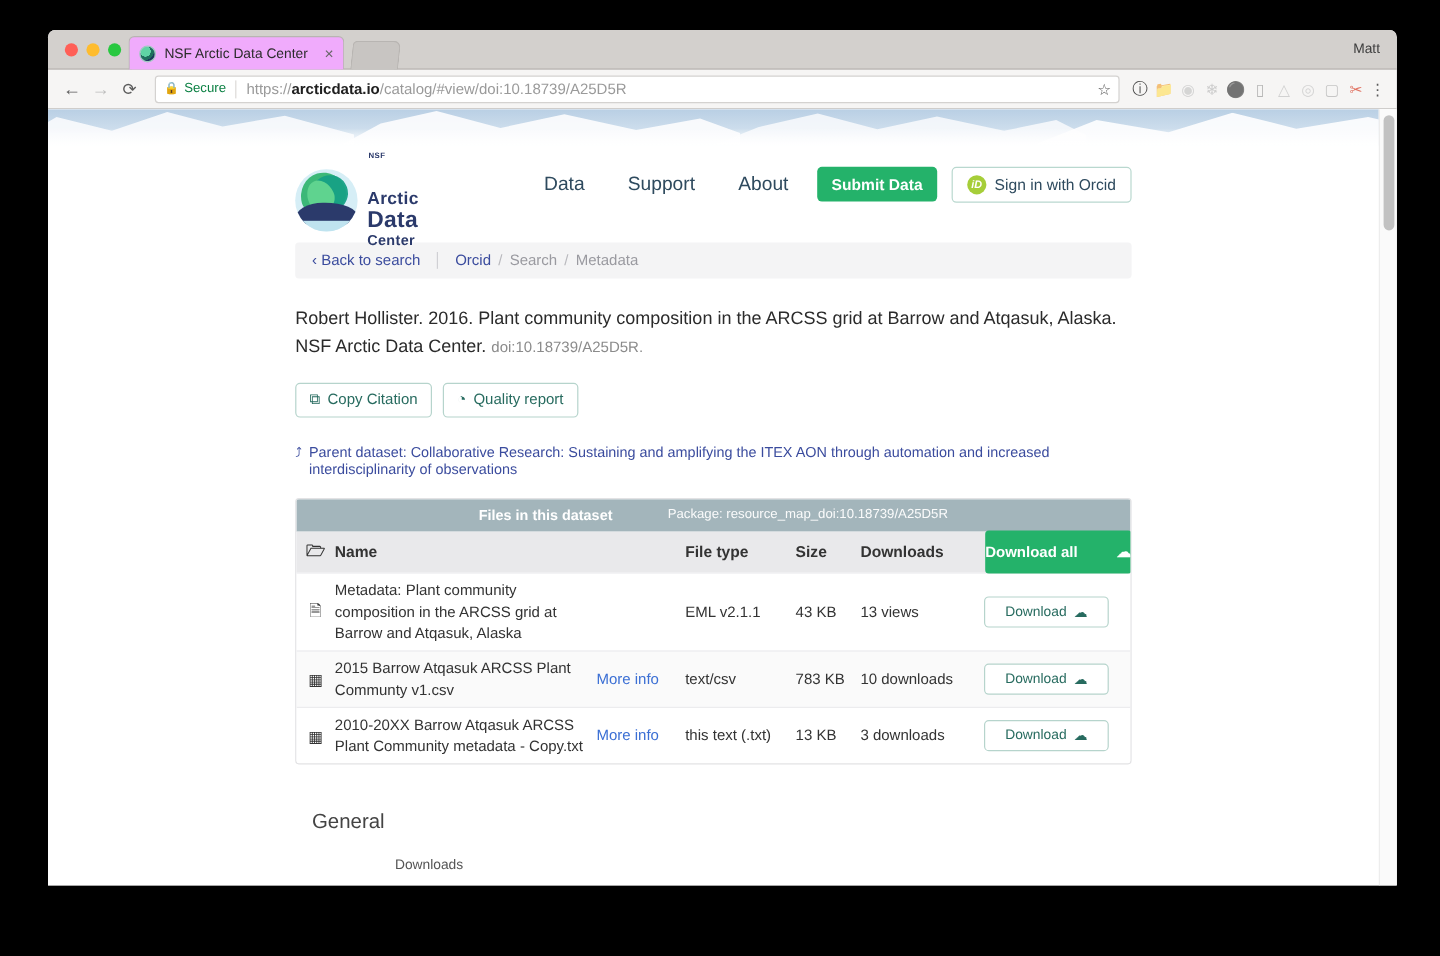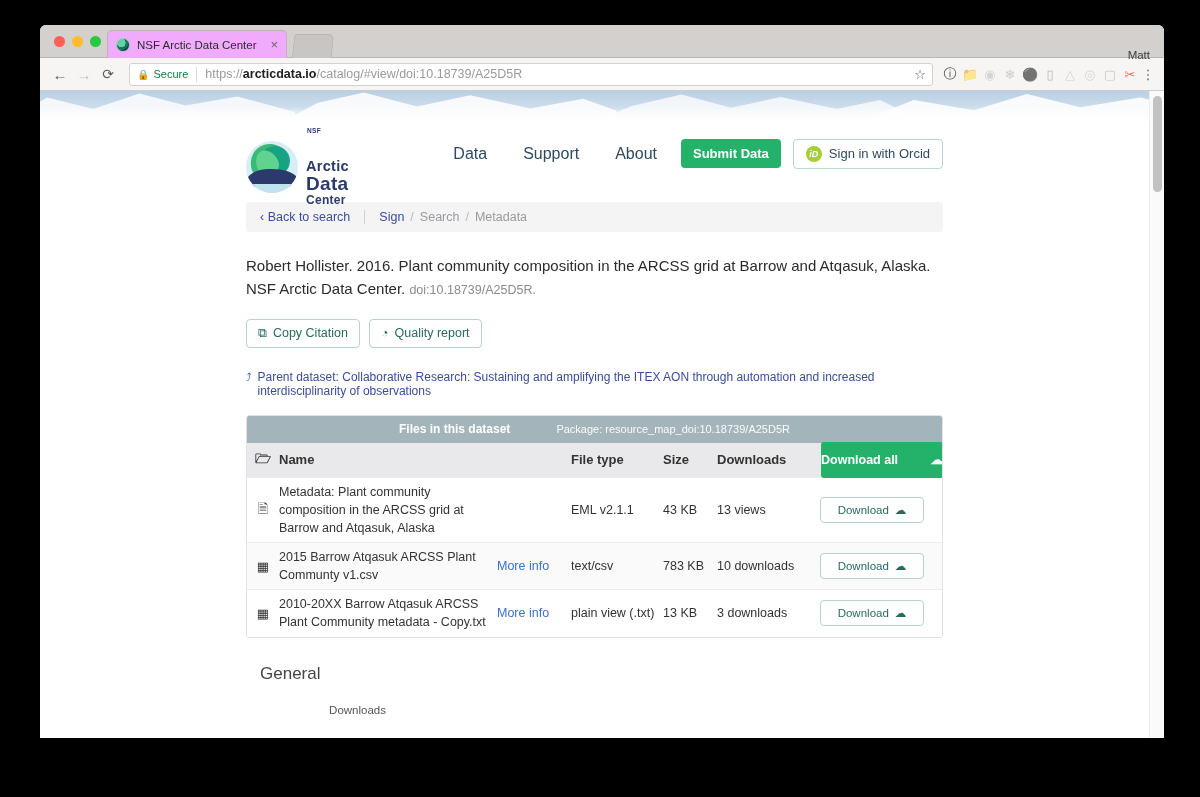--- a/index.html
+++ b/index.html
@@ -42,21 +42,21 @@
     border:1px solid #9fc9c0;}
   #tab-title{font-size:11.5px; color:#2b2b2b; white-space:nowrap; overflow:hidden;
     text-overflow:ellipsis; flex:1;}
   #tab-close{font-size:13px; color:#666; margin-left:6px; line-height:1;}
   #tab-new{
     position:absolute; left:253px; top:9px; width:40px; height:24px;
     background:#c8c5c2; border-radius:4px 6px 0 0;
     border:1px solid #b8b5b2; border-bottom:none;
     transform:skewX(-6deg);
   }
-  #profile-name{position:absolute; right:14px; top:24px; font-size:11.5px; color:#3c3c3c;}
+  #profile-name{position:absolute; right:14px; top:10px; font-size:11.5px; color:#3c3c3c;}
 
   
   #url-bar{
     height:33px; background:#f6f5f4; display:flex; align-items:center;
     padding:0 8px; border-bottom:1px solid #cfcdcb;
   }
   .navbtn{width:24px;text-align:center;font-size:15px;color:#5b5b5b;flex:none;}
   .navbtn.disabled{color:#bdbdbd;}
   #reload-btn{font-size:14px;}
   #omnibox{
@@ -160,21 +160,21 @@
   .file-row{display:flex;align-items:center;min-height:36px;border-top:1px solid #ececee;
     background:#fff;font-size:12.5px;color:#333;padding:5px 0;}
   .file-row.alt{background:#fafafa;}
   .file-name{line-height:1.45;padding-right:10px;}
   .more-info{color:#3b6fd4;}
   .dl-btn{border:1px solid #b6d4cc;border-radius:4px;color:#276b5f;font-size:11.5px;
     background:#fff;height:26px;width:104px;display:flex;align-items:center;
     justify-content:center;gap:6px;}
 
   
-  #general-section{margin-top:26px;padding-left:14px;}
+  #general-section{margin-top:38px;padding-left:14px;}
   #general-title{font-size:17px;color:#444;}
   .field-row{display:flex;margin-top:14px;}
   .field-label{width:140px;flex:none;text-align:right;padding-right:14px;
     font-size:11.5px;color:#555;padding-top:6px;}
   .field-box{flex:1;border:1px solid #e4e4e6;border-radius:3px;background:#fff;
     padding:6px 9px;font-size:12.5px;color:#333;}
 
   
   #scrollbar-track{position:absolute;right:0;top:0;width:15px;height:647px;
     background:#fafafa;border-left:1px solid #ededed;}
@@ -264,21 +264,21 @@
             <span>Sign in with Orcid</span>
           </div>
         </div>
       </div>
 
       <div id="content">
 
         <div id="breadcrumb-bar">
           <span id="back-to-search">‹ Back to search</span>
           <span class="bc-div"></span>
-          <span id="bc-home">Sign</span>
+          <span id="bc-home">Orcid</span>
           <span class="bc-slash">/</span>
           <span class="bc-muted">Search</span>
           <span class="bc-slash">/</span>
           <span class="bc-muted">Metadata</span>
         </div>
 
         <div id="citation">
           <span>Robert Hollister. 2016. Plant community composition in the ARCSS grid at Barrow and Atqasuk, Alaska. NSF Arctic Data Center.</span>
           <span id="citation-doi">doi:10.18739/A25D5R.</span>
         </div>
@@ -346,21 +346,21 @@
                 <span>Download</span>
                 <span>☁</span>
               </span>
             </span>
           </div>
 
           <div class="file-row">
             <span class="col-icon">▦</span>
             <span class="col-name file-name">2010-20XX Barrow Atqasuk ARCSS Plant Community metadata - Copy.txt</span>
             <span class="col-moreinfo more-info">More info</span>
-            <span class="col-type">plain view (.txt)</span>
+            <span class="col-type">this text (.txt)</span>
             <span class="col-size">13 KB</span>
             <span class="col-dl">3 downloads</span>
             <span class="col-btn">
               <span class="dl-btn">
                 <span>Download</span>
                 <span>☁</span>
               </span>
             </span>
           </div>
         </div>

